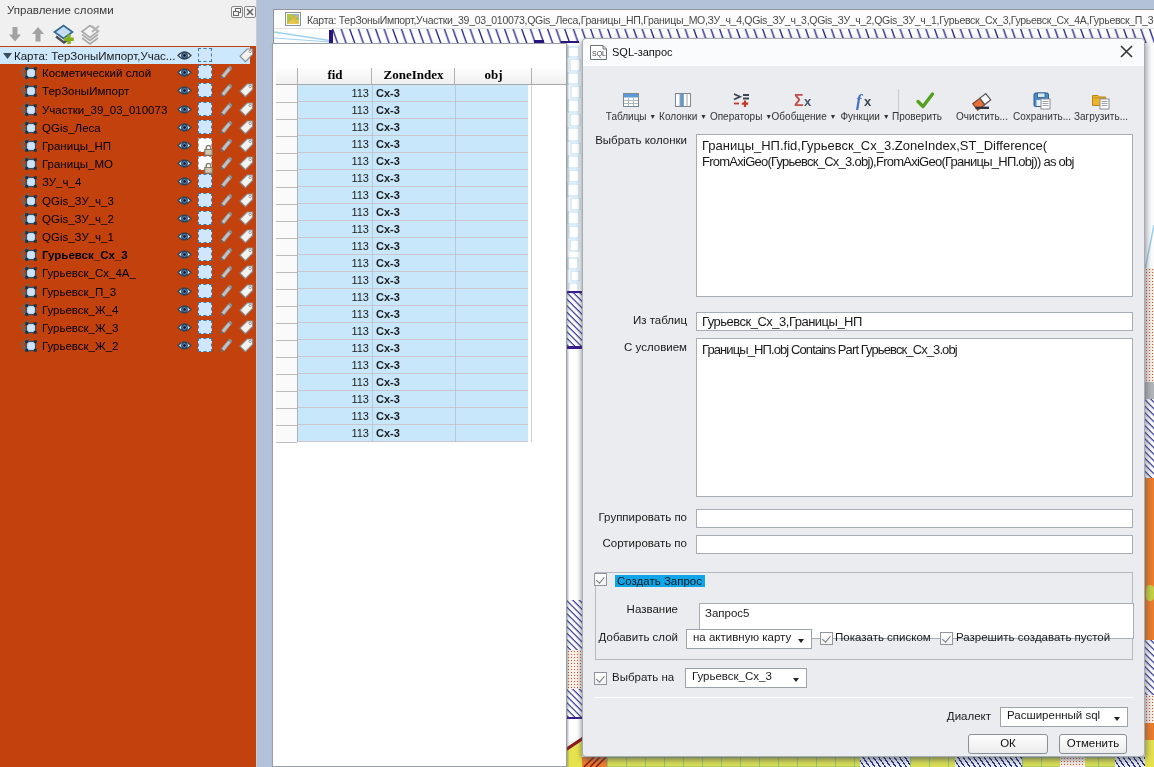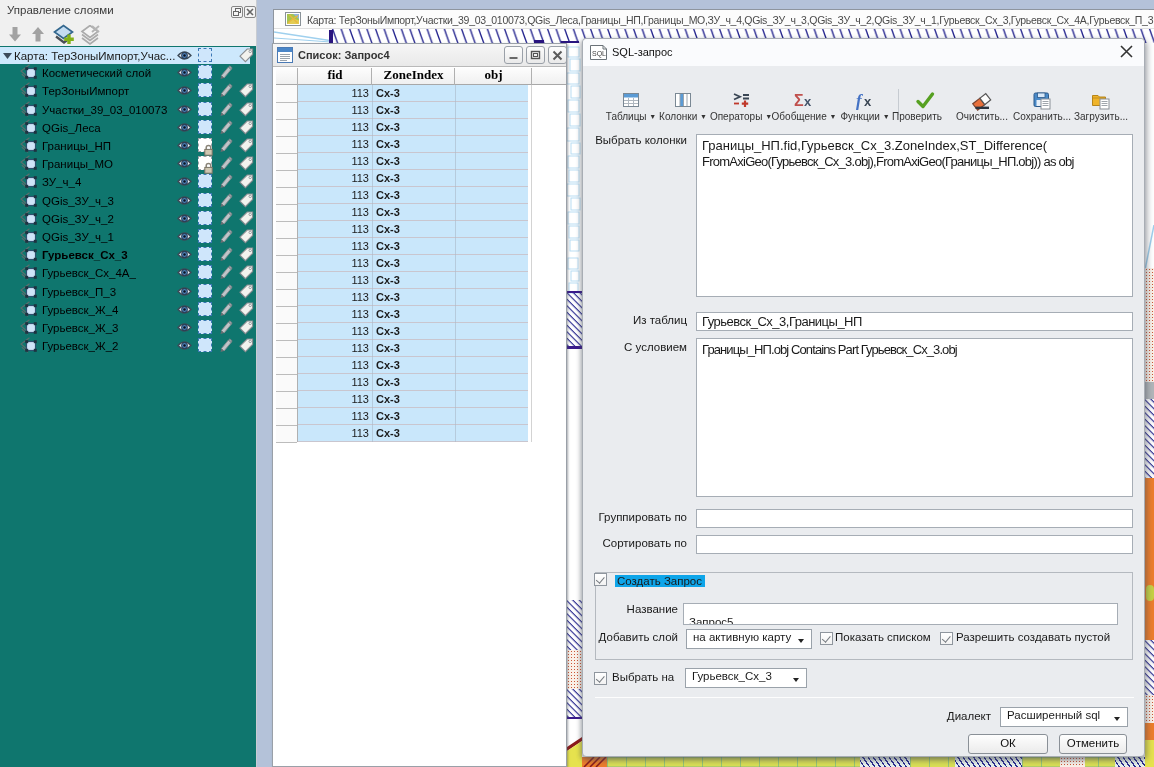--- a/index.html
+++ b/index.html
@@ -46,21 +46,21 @@
 .combo:after{content:"";position:absolute;right:7px;top:8.5px;border-left:3.5px solid transparent;border-right:3.5px solid transparent;border-top:4px solid #222;}
 .cb{position:absolute;width:13px;height:13px;background:linear-gradient(#fff,#f2f2f2);border:1px solid #8f969e;}
 .cb:after{content:"";position:absolute;left:3px;top:1px;width:3.5px;height:6.5px;border-right:1.9px solid #74797f;border-bottom:1.9px solid #74797f;transform:rotate(40deg);}
 .btn{position:absolute;height:20px;background:linear-gradient(#fefefe,#ebebeb);border:1px solid #8a9097;border-radius:3px;text-align:center;padding-top:2px;color:#111;}
 
 .panel{left:0;top:0;width:257px;height:767px;background:#fff;border-right:1px solid #c8ccd2;}
 .phead{left:0;top:0;width:100%;height:22px;background:#f0f0f0;}
 .phead .txt{position:absolute;left:7px;top:4px;color:#3a3a3a;}
 .pbtn{position:absolute;top:6px;width:12px;height:12px;border:1px solid #888;border-radius:2px;background:#f4f4f4;}
 .ptool{left:0;top:22px;width:100%;height:24px;background:#f0f0f0;}
-.tree{left:0;top:46px;width:100%;height:721px;background:#0f766e;padding-left:35px;}
+.tree{left:0;top:46px;width:100%;height:721px;background:#c2410c;padding-left:35px;}
 .trow{position:absolute;left:0;width:250px;height:18px;}
 .trow .nm{position:absolute;left:42px;top:3px;white-space:nowrap;color:#000;}
 .ticon{position:absolute;left:19px;top:0px;}
 .eye{position:absolute;left:177px;top:3px;}
 .dbox{position:absolute;left:198px;top:1px;width:14px;height:14px;border:1px dashed #3c78b4;background:#cfe6fb;}
 .dbox.lock{background:#fff;border-color:#9aa0a8;}
 .pencil{position:absolute;left:218px;top:1px;}
 .tag{position:absolute;left:239px;top:1px;}
 .lockic{position:absolute;left:203px;top:7px;}
 </style></head>
@@ -175,40 +175,20 @@
   <div class="abs" style="left:25px;top:0;width:253px;height:10px;background:#dadf55;background-image:repeating-linear-gradient(90deg,rgba(80,170,150,.5) 0 1px,transparent 1px 19px),repeating-linear-gradient(0deg,rgba(80,170,150,.3) 0 1px,transparent 1px 9px)"></div>
   <div class="abs" style="left:278px;top:0;width:50px;height:10px;background:#e8f2ee;background-image:repeating-linear-gradient(55deg,transparent 0 3px,#2a2a90 3px 4.3px)"></div>
   <div class="abs" style="left:328px;top:0;width:45px;height:10px;background:#dadf55;background-image:repeating-linear-gradient(90deg,rgba(80,170,150,.5) 0 1px,transparent 1px 19px)"></div>
   <div class="abs" style="left:373px;top:0;width:67px;height:10px;background:#e8f2ee;background-image:repeating-linear-gradient(55deg,transparent 0 3px,#2a2a90 3px 4.3px)"></div>
   <div class="abs" style="left:440px;top:0;width:93px;height:10px;background:#dadf55;background-image:repeating-linear-gradient(90deg,rgba(80,170,150,.5) 0 1px,transparent 1px 19px),repeating-linear-gradient(0deg,rgba(80,170,150,.3) 0 1px,transparent 1px 9px)"></div>
   <div class="abs reddots" style="left:478px;top:0;width:25px;height:10px;"></div>
   <div class="abs" style="left:533px;top:0;width:30px;height:10px;background:#e8f2ee;background-image:repeating-linear-gradient(55deg,transparent 0 3px,#2a2a90 3px 4.3px)"></div>
 </div>
 
 <div class="abs listwin">
-  <div class="abs listtitle">
-    <svg class="abs" style="left:4px;top:3px" width="16" height="16" viewBox="0 0 16 16">
-      <rect x="0.5" y="0.5" width="15" height="15" fill="#fff" stroke="#4a7ab5"></rect>
-      <rect x="1" y="1" width="14" height="4" fill="#4a86c8"></rect>
-      <g stroke="#9aa4ae" stroke-width="1">
-            <path d="M3,7.5 H13 M3,9.5 H13 M3,11.5 H13 M3,13.5 H10"></path>
-          </g>
-    </svg>
-    <span class="txt">Список: Запрос4</span>
-    <div class="wbtn" style="left:231px"><svg width="17" height="16">
-            <path d="M4.5,11 H12.5" stroke="#5a5a5a" stroke-width="1.8"></path>
-          </svg></div>
-    <div class="wbtn" style="left:253px"><svg width="17" height="16">
-            <rect x="4.5" y="4.5" width="8" height="7" fill="none" stroke="#555" stroke-width="1.4"></rect>
-            <rect x="6.5" y="6.5" width="4" height="3" fill="none" stroke="#555"></rect>
-          </svg></div>
-    <div class="wbtn" style="left:275px"><svg width="17" height="16">
-            <path d="M4.5,4.5 L12.5,12.5 M12.5,4.5 L4.5,12.5" stroke="#5a5a5a" stroke-width="2"></path>
-          </svg></div>
-  </div>
   <div class="abs thdr">
     <span style="left:22px;width:74px">fid</span>
         <span style="left:96px;width:83px">ZoneIndex</span>
         <span style="left:179px;width:77px">obj</span>
     <div class="vline" style="left:21px;height:17px;background:#b0b0b0"></div>
     <div class="vline" style="left:95px;height:17px;background:#b0b0b0"></div>
     <div class="vline" style="left:178px;height:17px;background:#b0b0b0"></div>
     <div class="vline" style="left:255px;height:17px;background:#b0b0b0"></div>
   </div>
   <div class="abs rowhdr" style="height:357px">
@@ -407,21 +387,21 @@
 <div class="flabel" style="right:457px;top:302px">С условием</div>
 <div class="tinput" style="left:113px;top:299px;width:437px;height:159px;padding-top:3px;letter-spacing:-0.9px">Границы_НП.obj Contains Part Гурьевск_Сх_3.obj</div>
 <div class="flabel" style="right:457px;top:472px">Группировать по</div>
 <div class="tinput" style="left:113px;top:470px;width:437px;height:19px"></div>
 <div class="flabel" style="right:457px;top:498px">Сортировать по</div>
 <div class="tinput" style="left:113px;top:496px;width:437px;height:19px"></div>
 <div class="abs" style="left:12px;top:533px;width:538px;height:88px;border:1px solid #b4b9bf"></div>
 <div class="cb" style="left:11px;top:534px"></div>
 <div class="flabel" style="left:32px;top:536px;background:#0ea5e9;padding:0 3px 0 2px">Создать Запрос</div>
 <div class="flabel" style="right:466px;top:564px">Название</div>
-<div class="tinput sm" style="left:100px;top:564px;width:435px;height:22px;padding-top:12px">Запрос5</div>
+<div class="tinput sm" style="left:116px;top:564px;width:435px;height:36px;padding-top:3px">Запрос5</div>
 <div class="flabel" style="right:466px;top:592px">Добавить слой</div>
 <div class="combo" style="left:103px;top:590px;width:126px;height:20px">на активную карту</div>
 <div class="cb" style="left:237px;top:593px"></div>
 <div class="flabel" style="left:252px;top:592px">Показать списком</div>
 <div class="cb" style="left:357px;top:593px"></div>
 <div class="flabel" style="left:373px;top:592px">Разрешить создавать пустой</div>
 <div class="cb" style="left:11px;top:633px"></div>
 <div class="flabel" style="left:29px;top:632px">Выбрать на</div>
 <div class="combo" style="left:102px;top:629px;width:122px;height:20px">Гурьевск_Сх_3</div>
 <div class="abs" style="left:12px;top:658px;width:539px;height:1px;background:#c3c7cc;border-bottom:1px solid #fdfdfd"></div>

